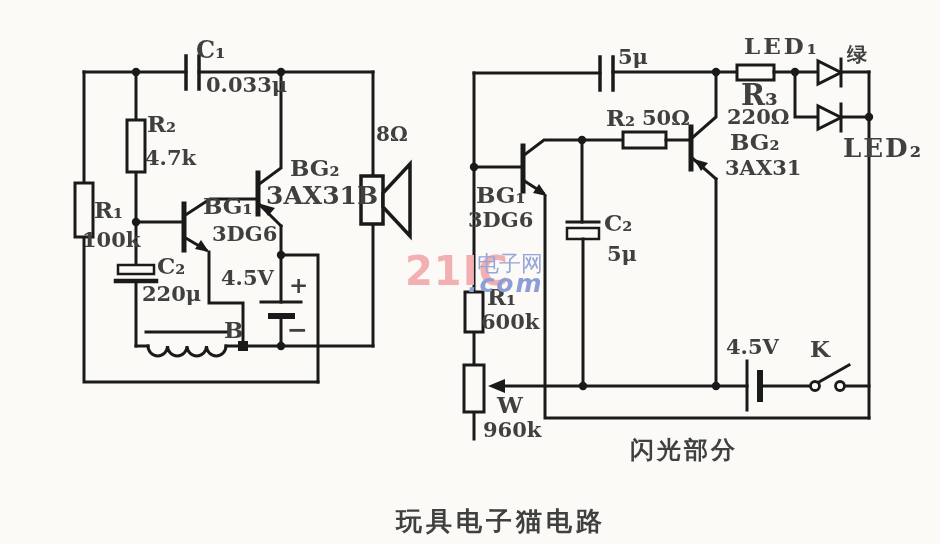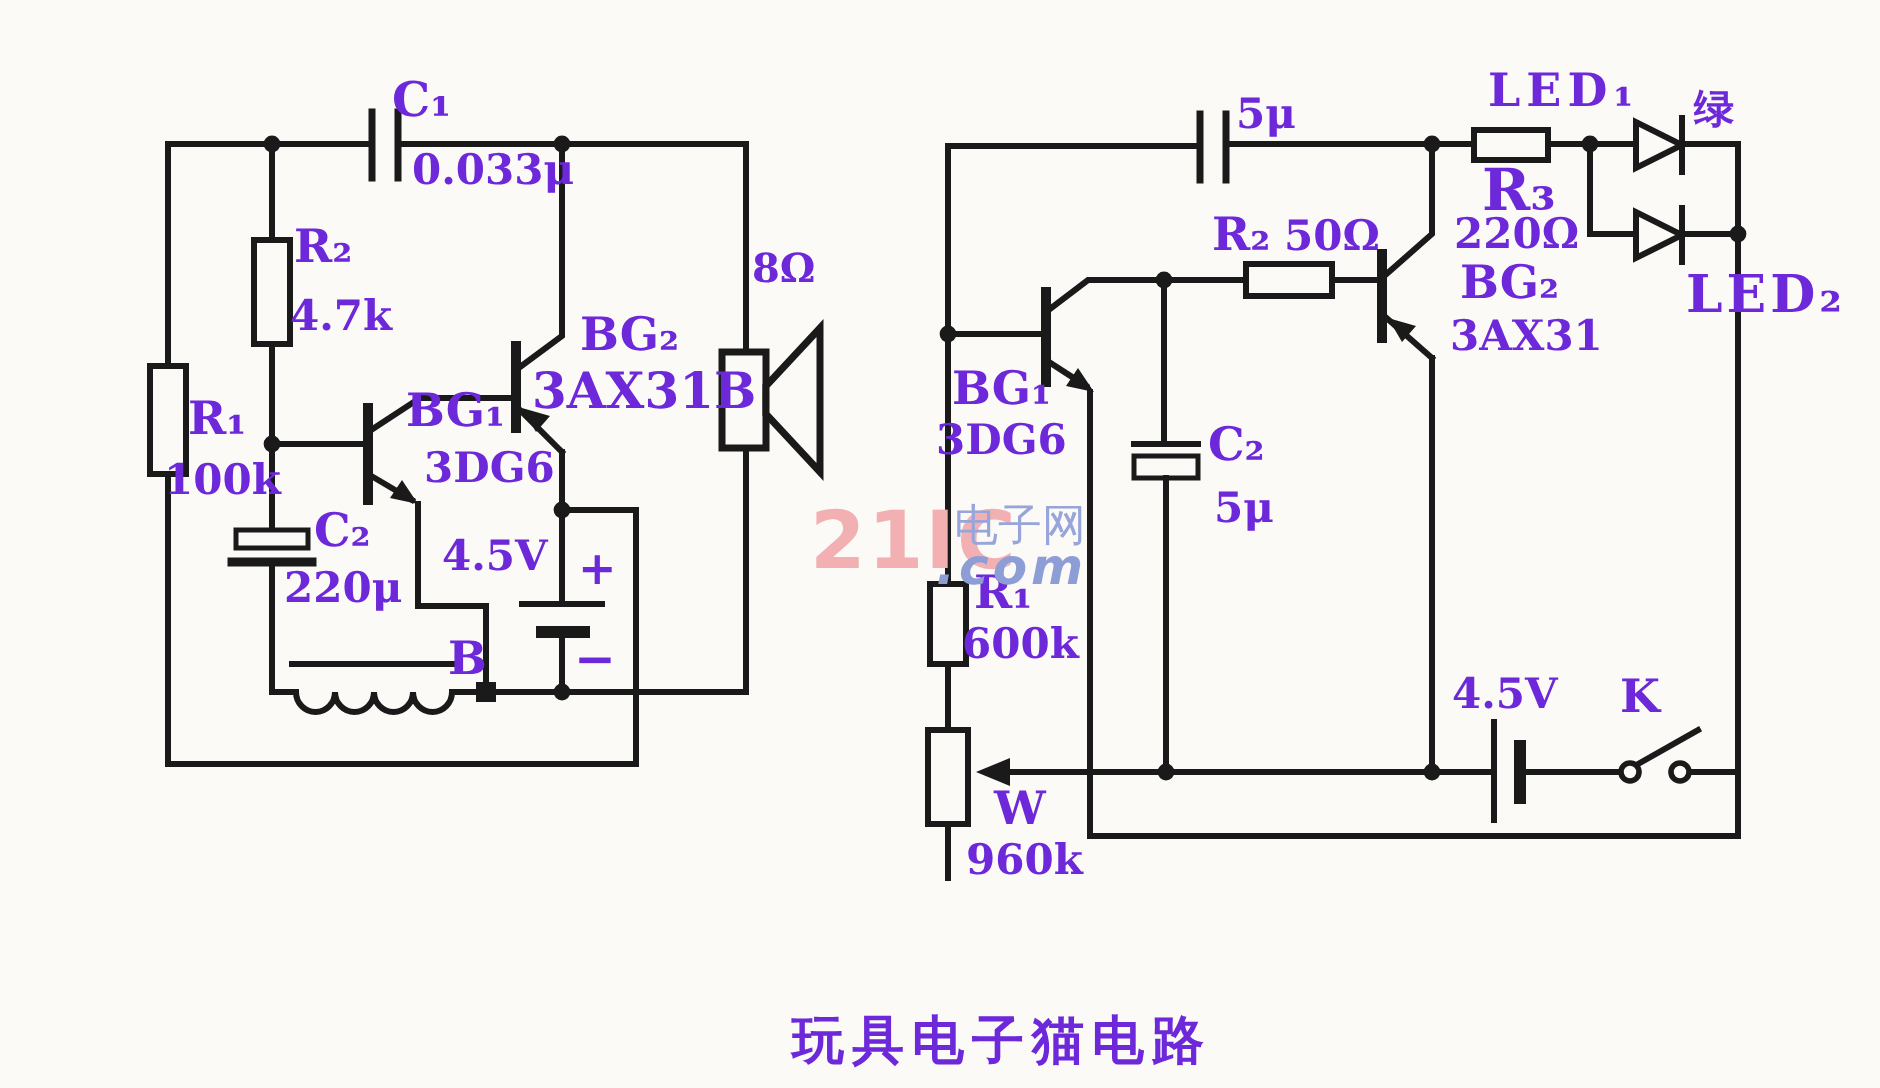--- a/index.html
+++ b/index.html
@@ -2,21 +2,21 @@
 <html><head>
 <meta charset="utf-8">
 <style>
   html,body{margin:0;padding:0;background:#e8e8e8;}
   .stage{
     position:relative;width:940px;height:544px;background:#fbfaf6;
     font-family:"DejaVu Serif","Liberation Serif",serif;color:#141414;overflow:hidden;
   }
   svg{position:absolute;left:0;top:0;}
   .lbl{
-    position:absolute;white-space:nowrap;color:#6d28d9;
+    position:absolute;white-space:nowrap;color:#404040;
     font-family:"DejaVu Serif","Liberation Serif",serif;font-weight:700;line-height:1;
   }
   .cap{font-family:"DejaVu Sans","Liberation Sans",sans-serif;font-weight:700;}
   .wm{position:absolute;white-space:nowrap;line-height:1;font-family:"DejaVu Sans","Liberation Sans",sans-serif;}
   .wm-brand{color:#f2b0b2;font-weight:700;font-size:40px;letter-spacing:1px;}
   .wm-cn{color:#97a5da;font-weight:400;font-size:22px;}
   .wm-com{color:#8d9dd6;font-weight:800;font-style:italic;font-size:25px;letter-spacing:2px;}
 </style>
 </head>
 <body>
@@ -209,20 +209,21 @@
 <span class="lbl" style="left:476px;top:183px;font-size:23px">BG₁</span>
 <span class="lbl" style="left:468px;top:209px;font-size:21px">3DG6</span>
 <span class="lbl" style="left:604px;top:211px;font-size:23px">C₂</span>
 <span class="lbl" style="left:607px;top:243px;font-size:21px">5μ</span>
 <span class="lbl" style="left:487px;top:285px;font-size:23px">R₁</span>
 <span class="lbl" style="left:481px;top:311px;font-size:21px">600k</span>
 <span class="lbl" style="left:497px;top:393px;font-size:23px">W</span>
 <span class="lbl" style="left:483px;top:419px;font-size:21px">960k</span>
 <span class="lbl" style="left:726px;top:336px;font-size:21px">4.5V</span>
 <span class="lbl" style="left:810px;top:337px;font-size:23px">K</span>
+<span class="lbl cap" style="left:630px;top:438px;font-size:24px;letter-spacing:3px">闪光部分</span>
 
 <span class="lbl cap" style="left:396px;top:508px;font-size:26px;letter-spacing:4px">玩具电子猫电路</span>
 
 <div>
   <span class="wm wm-brand" style="left:405px;top:251px">21IC</span>
   <span class="wm wm-cn" style="left:477px;top:253px">电子网</span>
   <span class="wm wm-com" style="left:468px;top:271px">.com</span>
 </div>
 
 </div>

